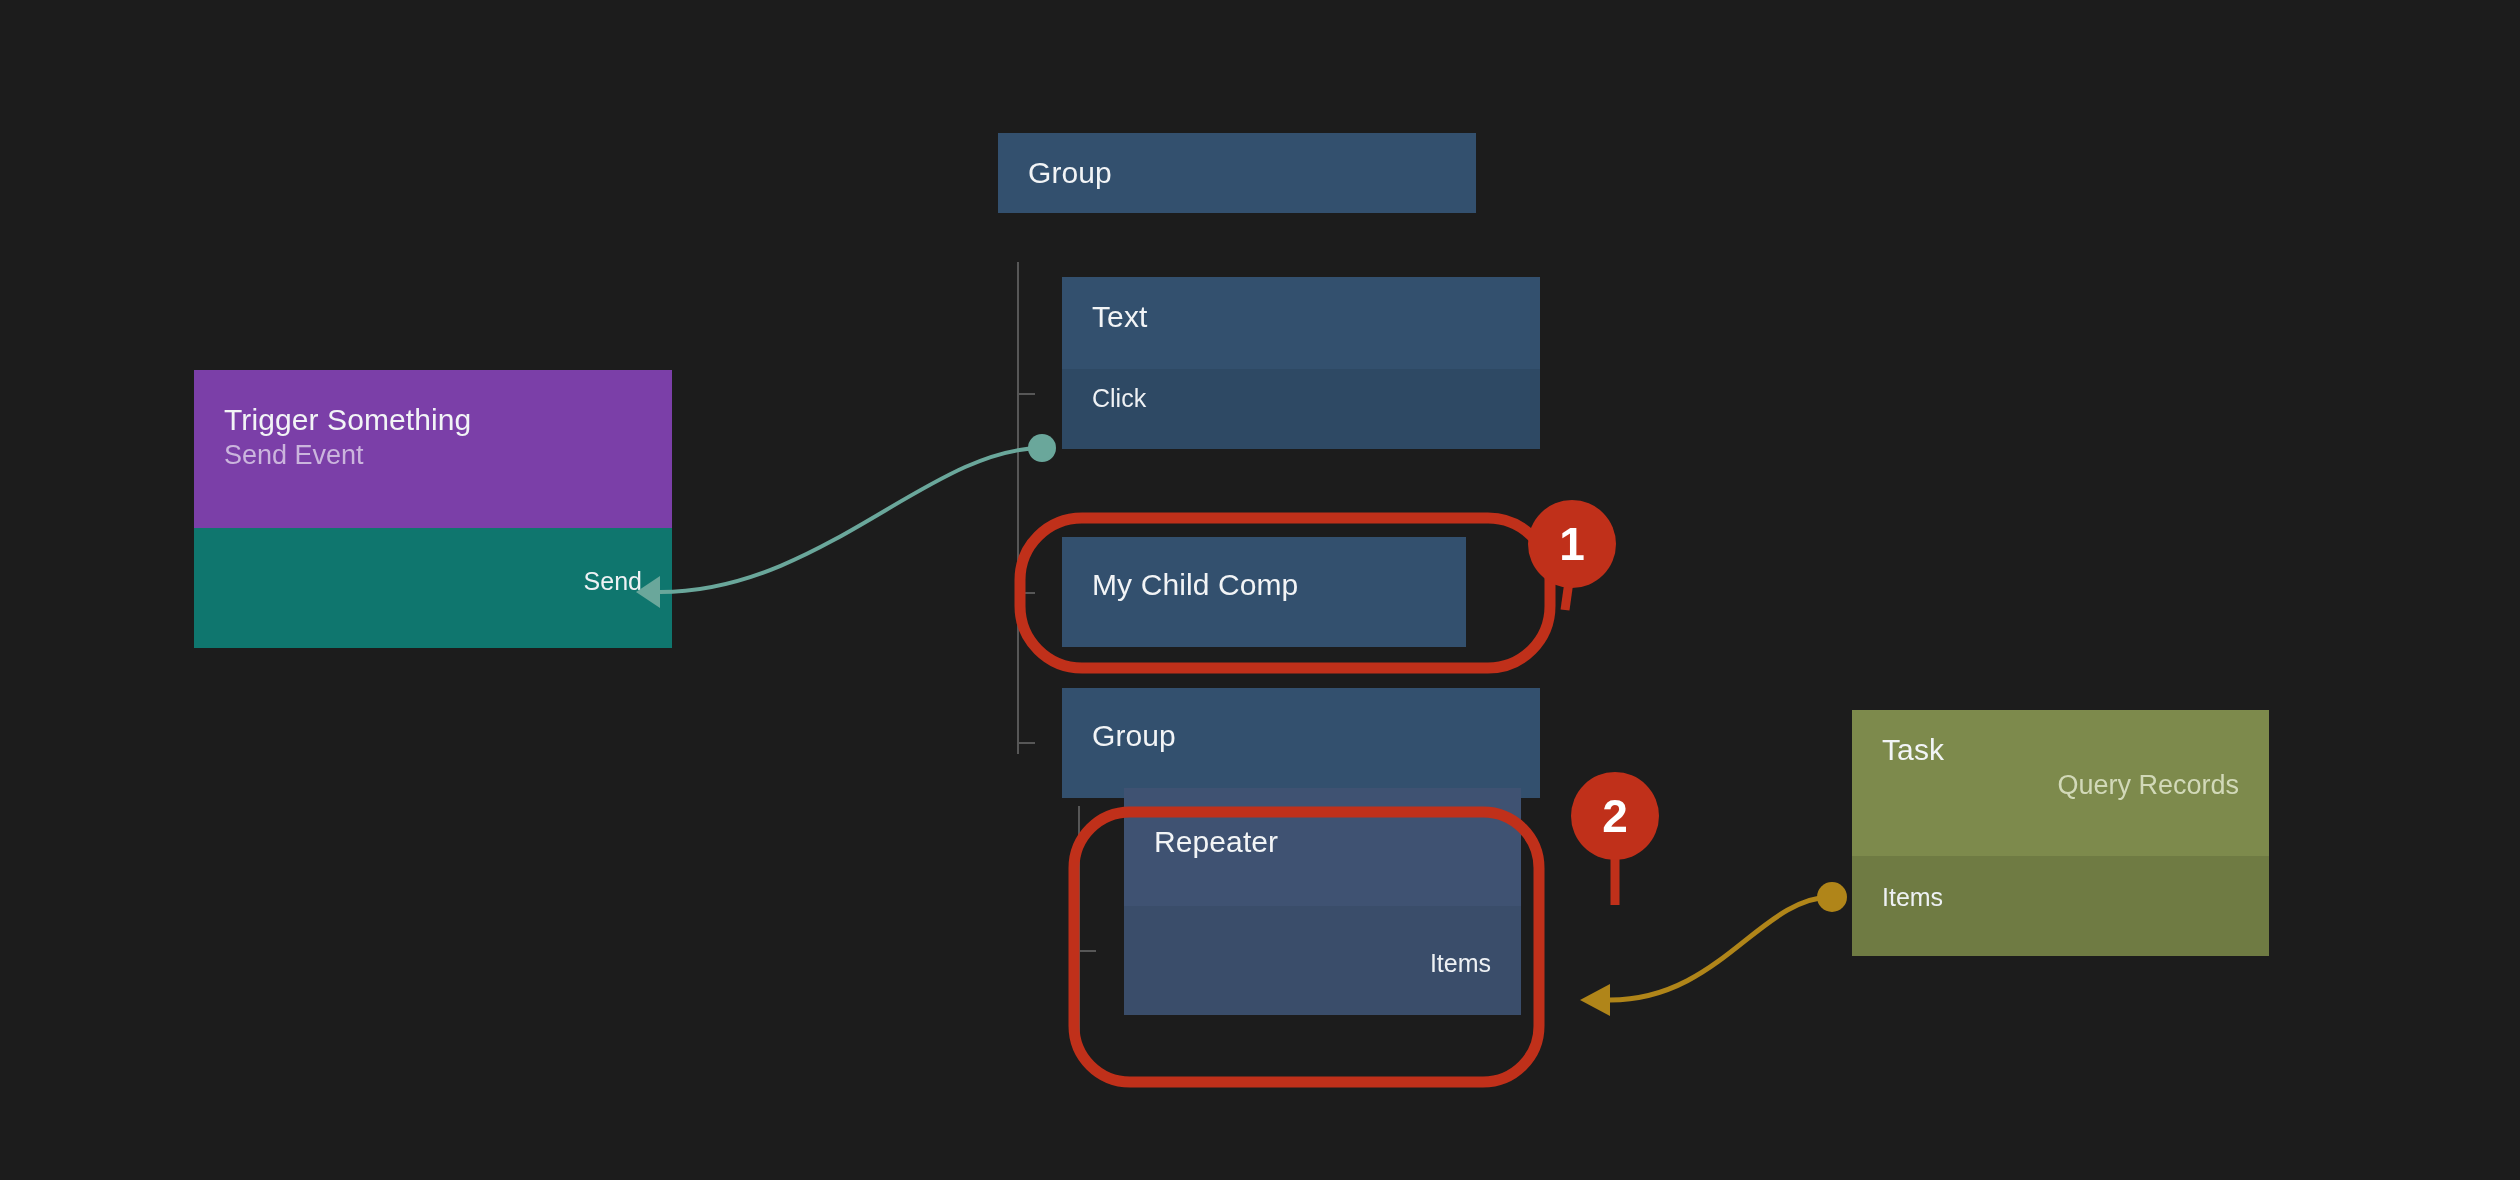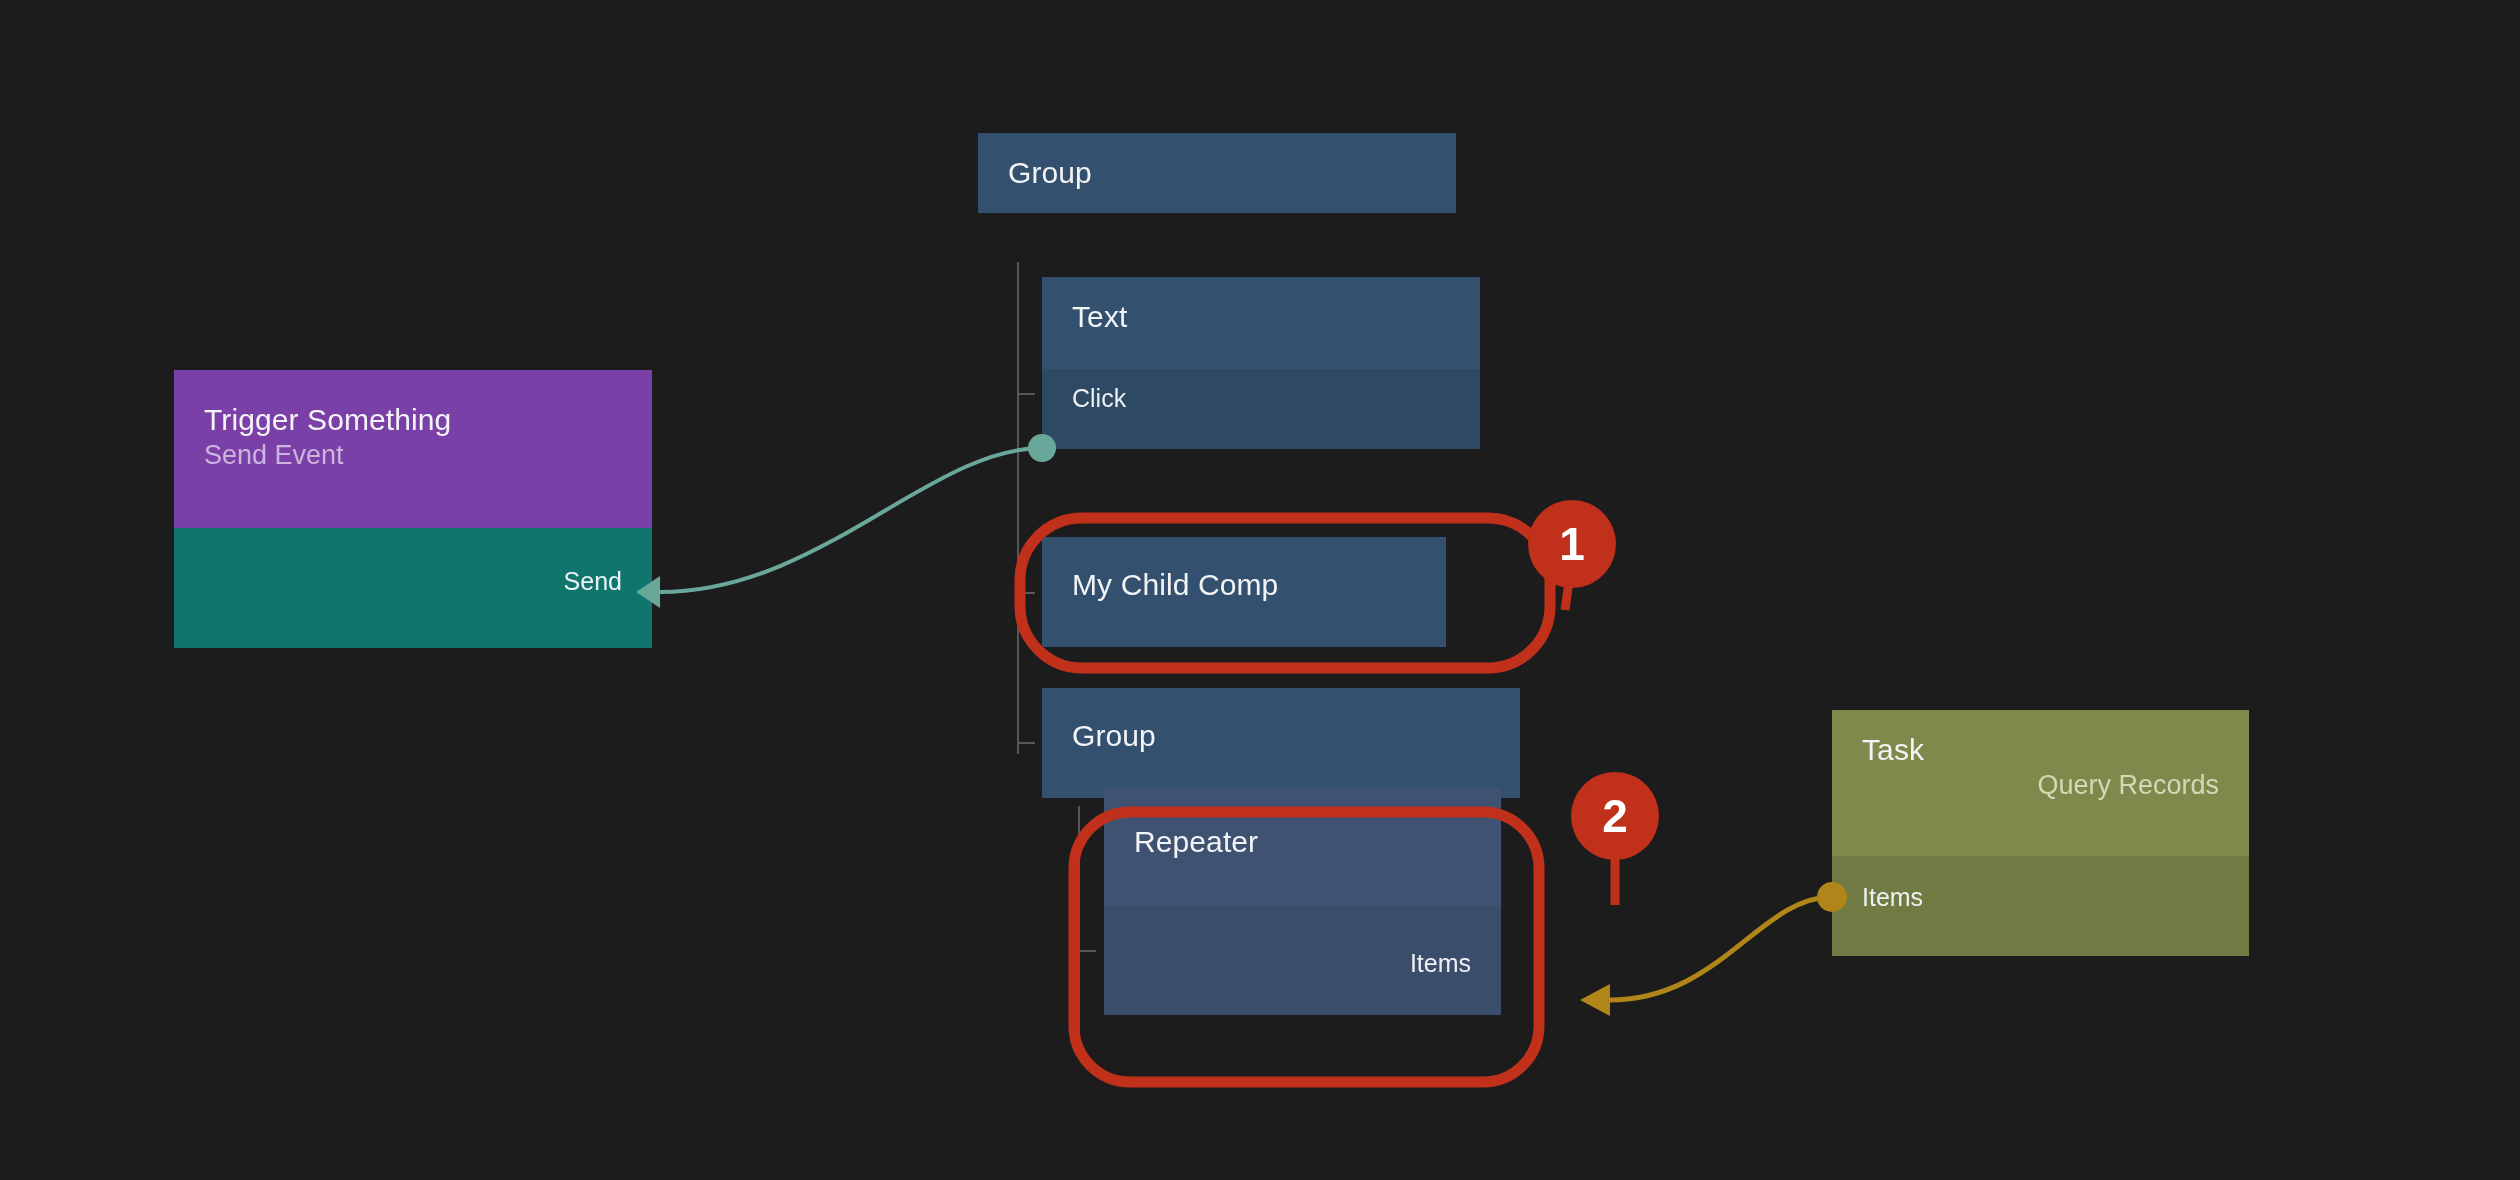--- a/index.html
+++ b/index.html
@@ -16,20 +16,21 @@
     width: 2520px;
     height: 1180px;
     background: #1c1c1c;
     overflow: hidden;
   }
   
   .node {
     position: absolute;
     box-sizing: border-box;
     overflow: hidden;
+    margin-left: 20px;
   }
   .node .hdr {
     box-sizing: border-box;
     width: 100%;
     padding: 22px 30px 0 30px;
   }
   .node .body {
     box-sizing: border-box;
     width: 100%;
     padding: 0 30px;
@@ -126,21 +127,21 @@
 
   <div class="guide-v" style="left:1078px; top:806px; height:232px;"></div>
   <div class="guide-t" style="left:1080px; top:950px;"></div>
 
   <div class="node blue" style="left:978px; top:133px; width:478px; height:80px;">
     <div class="hdr" style="height:80px; padding-top:22px;">
       <div class="title">Group</div>
     </div>
   </div>
 
-  <div class="node blue" style="left:1042px; top:277px; width:438px; height:172px;">
+  <div class="node blue" style="left:1042px; top:277px; width:478px; height:172px;">
     <div class="hdr" style="height:92px;">
       <div class="title">Text</div>
     </div>
     <div class="body" style="height:80px;">
       <div class="port port-left" style="position:absolute; left:30px; top:17px;">Click</div>
     </div>
   </div>
 
   <div class="node blue" style="left:1042px; top:537px; width:404px; height:110px;">
     <div class="hdr" style="height:110px; padding-top:30px;">

